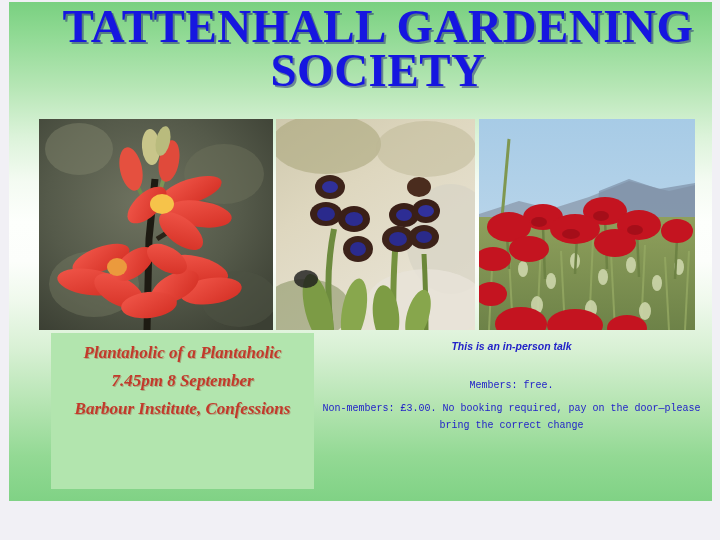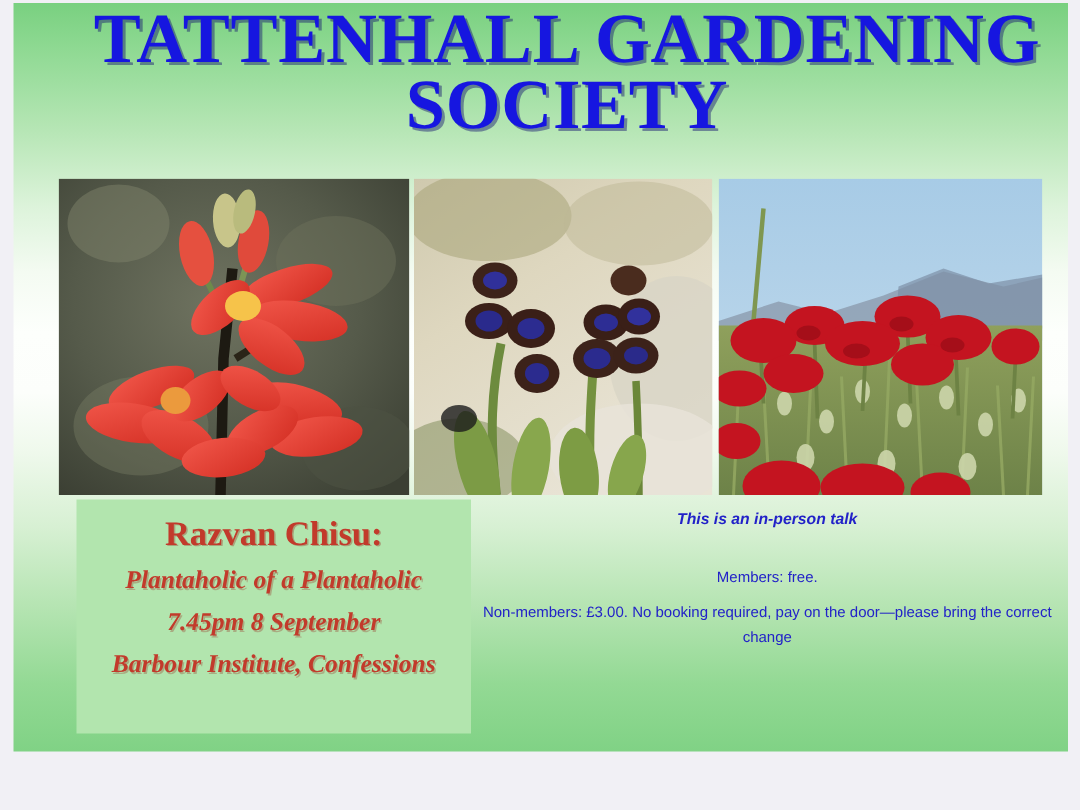--- a/index.html
+++ b/index.html
@@ -108,21 +108,21 @@
   }
   #details-headline {
     font-family: "Liberation Sans", sans-serif;
     font-weight: bold;
     font-style: italic;
     font-size: 10.5px;
     line-height: 17px;
     margin-bottom: 22px;
   }
   .details-para {
-    font-family: Liberation Sans, sans-serif;
+    font-family: Liberation Mono, monospace;
     font-size: 10px;
     line-height: 17px;
     margin-bottom: 5px;
   }
   #details-members { margin-bottom: 6px; }
 </style>
 </head>
 <body>
 
 <div id="slide">
@@ -306,21 +306,20 @@
       <g fill="#9e0d18" opacity="0.8">
         <ellipse cx="60" cy="103" rx="8" ry="5"></ellipse>
         <ellipse cx="122" cy="97" rx="8" ry="5"></ellipse>
         <ellipse cx="92" cy="115" rx="9" ry="5"></ellipse>
         <ellipse cx="156" cy="111" rx="8" ry="5"></ellipse>
       </g>
     </svg>
   </div>
 
   <div id="speaker-panel">
-    <div id="speaker-name">Razvan Chisu:</div>
     <div class="speaker-line">Plantaholic of a Plantaholic</div>
     <div class="speaker-line">7.45pm 8 September</div>
     <div class="speaker-line">Barbour Institute, Confessions</div>
   </div>
 
   <div id="details">
     <div id="details-headline">This is an in-person talk</div>
     <div class="details-para" id="details-members">Members: free.</div>
     <div class="details-para">Non-members: £3.00.  No booking required, pay on the door—please bring the correct change</div>
   </div>

